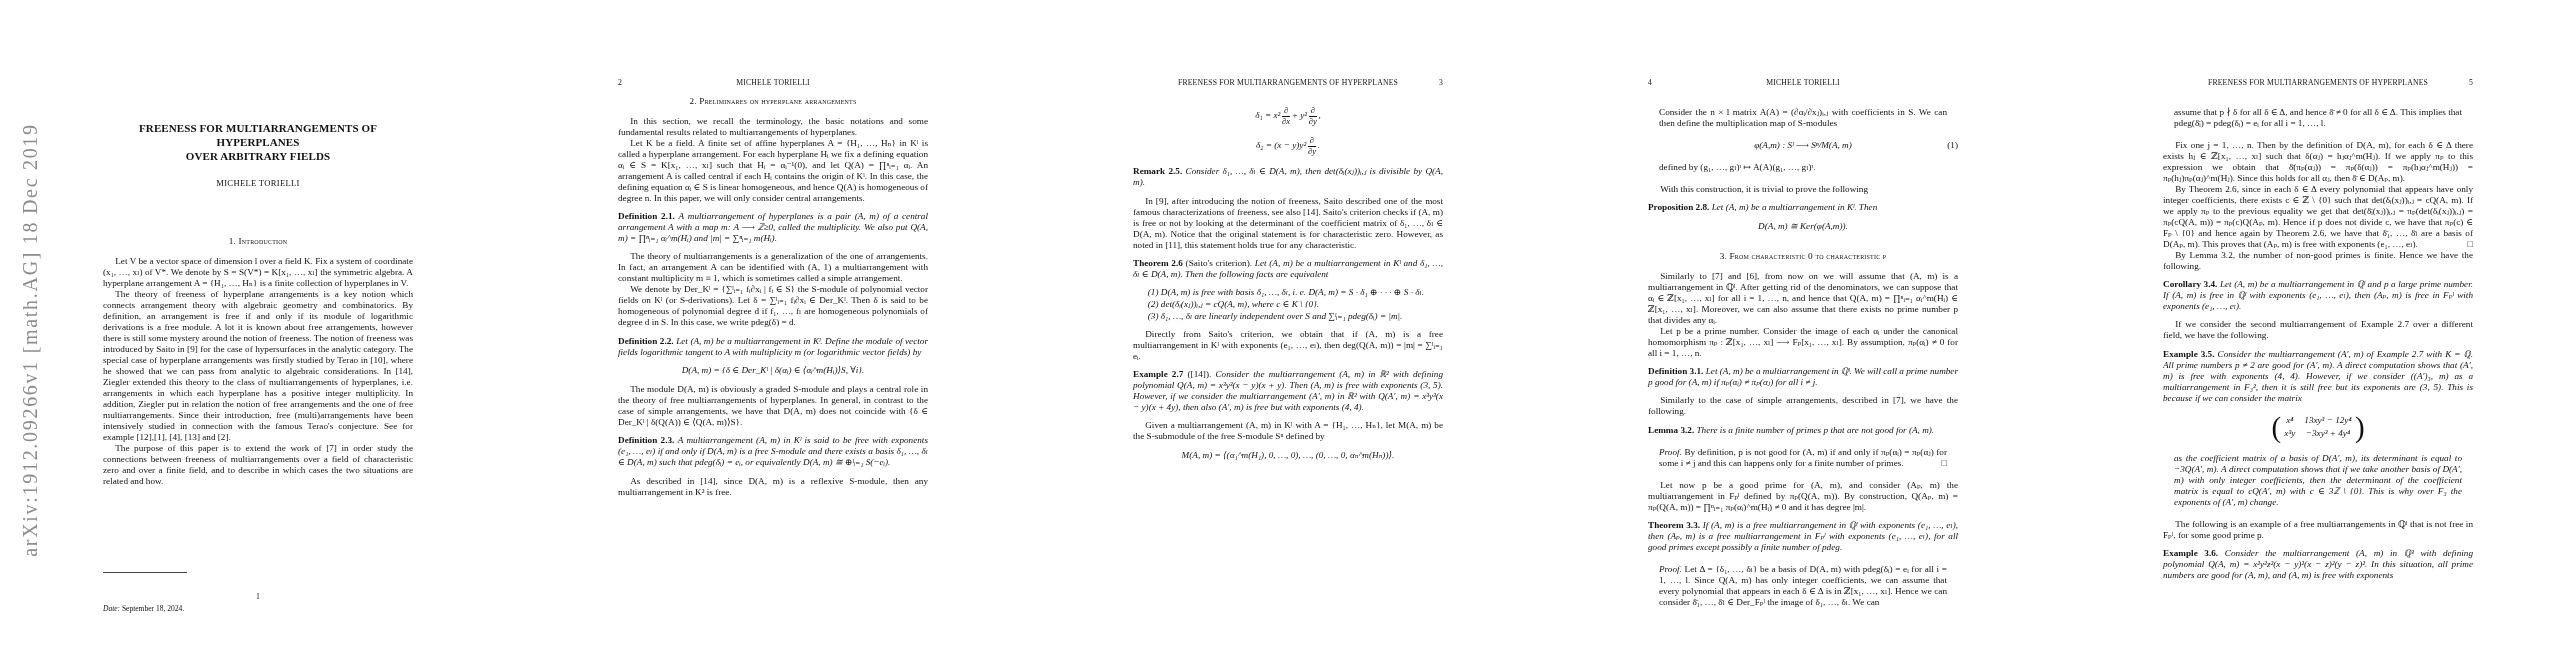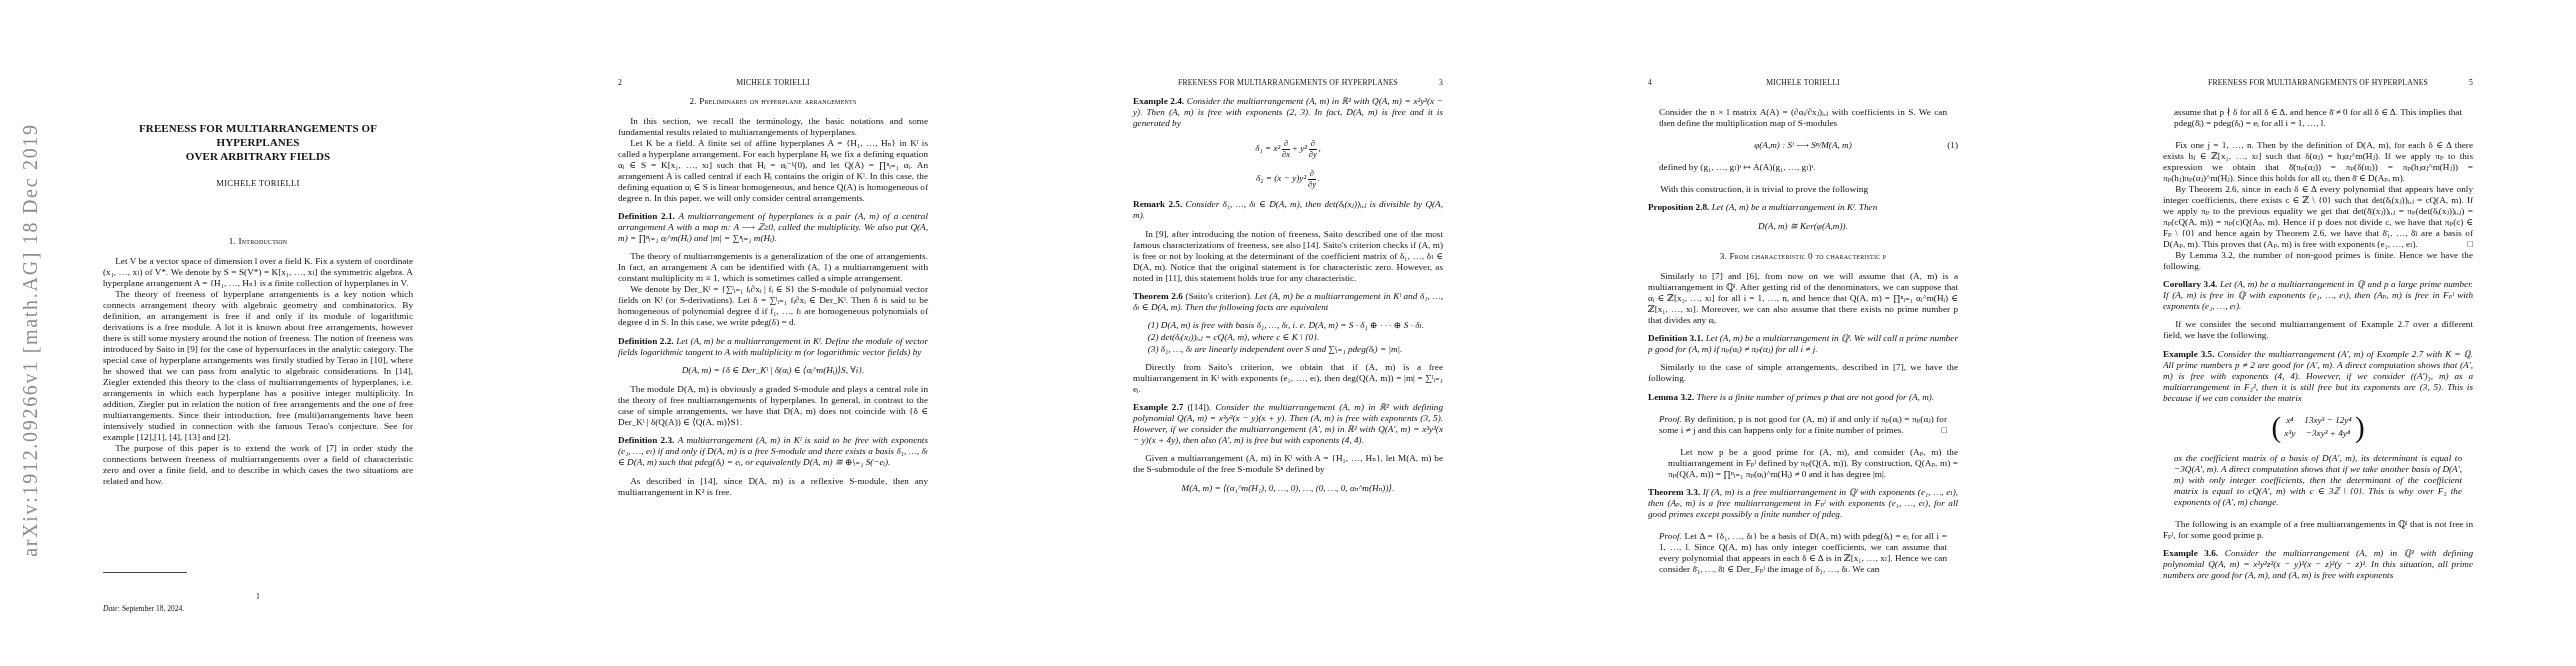--- a/index.html
+++ b/index.html
@@ -97,21 +97,20 @@
       <p class="p">As described in [14], since D(A, m) is a reflexive S-module, then any multiarrangement in K² is free.</p>
     </div>
   </div>
 
   <div class="page">
     <div class="pghead">
       <span>FREENESS FOR MULTIARRANGEMENTS OF HYPERPLANES</span>
       <span class="pgno-r">3</span>
     </div>
     <div class="col col-pp">
-      <p class="blk" style="margin-top:0;"><b>Example 2.4.</b> <i>Consider the multiarrangement (A, m) in ℝ² with Q(A, m) = x²y²(x − y). Then (A, m) is free with exponents (2, 3). In fact, D(A, m) is free and it is generated by</i></p>
       <div class="fml fml-tall">
         <span>δ₁ = x²</span><span class="frac">
             <span class="num">∂</span>
             <span class="den">∂x</span>
           </span><span>+ y²</span><span class="frac">
             <span class="num">∂</span>
             <span class="den">∂y</span>
           </span><span>,</span>
       </div>
       <div class="fml fml-tall">
@@ -140,25 +139,26 @@
     </div>
     <div class="col col-pp">
       <p class="pn">Consider the n × l matrix A(A) = (∂αᵢ/∂xⱼ)ᵢ,ⱼ with coefficients in S. We can then define the multiplication map of S-modules</p>
       <div class="fml eqwrap"><span>φ(A,m) : Sˡ ⟶ Sⁿ/M(A, m)</span><span class="eqno">(1)</span></div>
       <p class="pn">defined by (g₁, …, gₗ)ᵗ ↦ A(A)(g₁, …, gₗ)ᵗ.</p>
       <p class="p">With this construction, it is trivial to prove the following</p>
       <p class="blk"><b>Proposition 2.8.</b> <i>Let (A, m) be a multiarrangement in Kˡ. Then</i></p>
       <div class="fml">D(A, m) ≅ Ker(φ(A,m)).</div>
       <div class="sec">3. From characteristic 0 to characteristic p</div>
       <p class="p">Similarly to [7] and [6], from now on we will assume that (A, m) is a multiarrangement in ℚˡ. After getting rid of the denominators, we can suppose that αᵢ ∈ ℤ[x₁, …, xₗ] for all i = 1, …, n, and hence that Q(A, m) = ∏ⁿᵢ₌₁ αᵢ^m(Hᵢ) ∈ ℤ[x₁, …, xₗ]. Moreover, we can also assume that there exists no prime number p that divides any αᵢ.</p>
+      <p class="p">Let p be a prime number. Consider the image of each αᵢ under the canonical homomorphism πₚ : ℤ[x₁, …, xₗ] ⟶ Fₚ[x₁, …, xₗ]. By assumption, πₚ(αᵢ) ≠ 0 for all i = 1, …, n.</p>
       <p class="blk"><b>Definition 3.1.</b> <i>Let (A, m) be a multiarrangement in ℚˡ. We will call a prime number p good for (A, m) if πₚ(αᵢ) ≠ πₚ(αⱼ) for all i ≠ j.</i></p>
       <p class="p">Similarly to the case of simple arrangements, described in [7], we have the following.</p>
       <p class="blk"><b>Lemma 3.2.</b> <i>There is a finite number of primes p that are not good for (A, m).</i></p>
       <p class="pn"><i>Proof.</i> <span>By definition, p is not good for (A, m) if and only if πₚ(αᵢ) = πₚ(αⱼ) for some i ≠ j and this can happens only for a finite number of primes.</span><span class="qedr">□</span></p>
-      <p class="p" style="margin-top:6.7px;margin-left:20px;">Let now p be a good prime for (A, m), and consider (Aₚ, m) the multiarrangement in Fₚˡ defined by πₚ(Q(A, m)). By construction, Q(Aₚ, m) = πₚ(Q(A, m)) = ∏ⁿᵢ₌₁ πₚ(αᵢ)^m(Hᵢ) ≠ 0 and it has degree |m|.</p>
+      <p class="p" style="margin-top:6.7px;">Let now p be a good prime for (A, m), and consider (Aₚ, m) the multiarrangement in Fₚˡ defined by πₚ(Q(A, m)). By construction, Q(Aₚ, m) = πₚ(Q(A, m)) = ∏ⁿᵢ₌₁ πₚ(αᵢ)^m(Hᵢ) ≠ 0 and it has degree |m|.</p>
       <p class="blk"><b>Theorem 3.3.</b> <i>If (A, m) is a free multiarrangement in ℚˡ with exponents (e₁, …, eₗ), then (Aₚ, m) is a free multiarrangement in Fₚˡ with exponents (e₁, …, eₗ), for all good primes except possibly a finite number of pdeg.</i></p>
       <p class="pn"><i>Proof.</i> <span>Let Δ = {δ₁, …, δₗ} be a basis of D(A, m) with pdeg(δᵢ) = eᵢ for all i = 1, …, l. Since Q(A, m) has only integer coefficients, we can assume that every polynomial that appears in each δ ∈ Δ is in ℤ[x₁, …, xₗ]. Hence we can consider δ̄₁, …, δ̄ₗ ∈ Der_Fₚˡ the image of δ₁, …, δₗ. We can</span></p>
     </div>
   </div>
 
   <div class="page">
     <div class="pghead">
       <span>FREENESS FOR MULTIARRANGEMENTS OF HYPERPLANES</span>
       <span class="pgno-r">5</span>
     </div>

